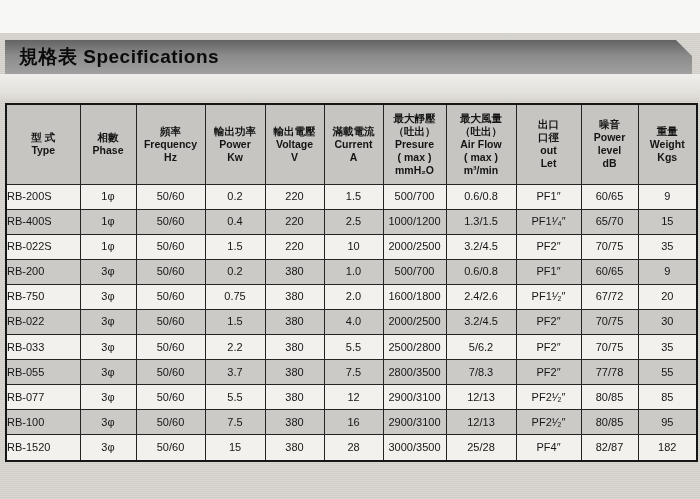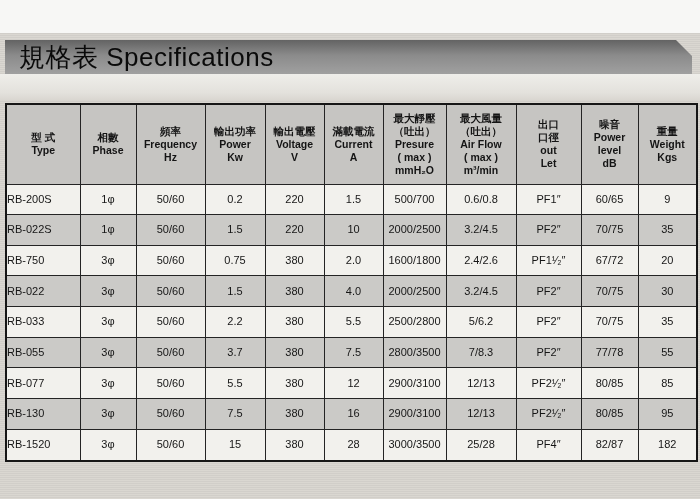--- a/index.html
+++ b/index.html
@@ -28,21 +28,21 @@
   }
   .title-bar {
     position: absolute; left: 5px; top: 40px;
     width: 687px; height: 34px;
     background: linear-gradient(180deg, #636363 0%, #8b8b8b 45%, #a0a0a0 100%);
     clip-path: polygon(0 0, calc(100% - 16px) 0, 100% 16px, 100% 100%, 0 100%);
     display: flex; align-items: center;
     padding-left: 14px; box-sizing: border-box;
   }
   .title-text {
-    font-size: 26px; font-weight: normal; color: #0a0a0a;
+    font-size: 19px; font-weight: bold; color: #0a0a0a;
     letter-spacing: 0.5px;
     white-space: nowrap;
   }
   table.spec-table {
     position: absolute; left: 5px; top: 103px;
     width: 691px; height: 359px;
     border-collapse: collapse; table-layout: fixed;
     background: #f2f1ed;
     border: 2px solid #161616;
   }
@@ -144,31 +144,57 @@
           <td>0.2</td>
           <td>220</td>
           <td>1.5</td>
           <td>500/700</td>
           <td>0.6/0.8</td>
           <td>PF1″</td>
           <td>60/65</td>
           <td>9</td>
         </tr>
         <tr>
+          <td>RB-400S</td>
+          <td>1φ</td>
+          <td>50/60</td>
+          <td>0.4</td>
+          <td>220</td>
+          <td>2.5</td>
+          <td>1000/1200</td>
+          <td>1.3/1.5</td>
+          <td>PF1¹⁄₄″</td>
+          <td>65/70</td>
+          <td>15</td>
+        </tr>
+        <tr>
           <td>RB-022S</td>
           <td>1φ</td>
           <td>50/60</td>
           <td>1.5</td>
           <td>220</td>
           <td>10</td>
           <td>2000/2500</td>
           <td>3.2/4.5</td>
           <td>PF2″</td>
           <td>70/75</td>
           <td>35</td>
+        </tr>
+        <tr>
+          <td>RB-200</td>
+          <td>3φ</td>
+          <td>50/60</td>
+          <td>0.2</td>
+          <td>380</td>
+          <td>1.0</td>
+          <td>500/700</td>
+          <td>0.6/0.8</td>
+          <td>PF1″</td>
+          <td>60/65</td>
+          <td>9</td>
         </tr>
         <tr>
           <td>RB-750</td>
           <td>3φ</td>
           <td>50/60</td>
           <td>0.75</td>
           <td>380</td>
           <td>2.0</td>
           <td>1600/1800</td>
           <td>2.4/2.6</td>
@@ -222,21 +248,21 @@
           <td>5.5</td>
           <td>380</td>
           <td>12</td>
           <td>2900/3100</td>
           <td>12/13</td>
           <td>PF2¹⁄₂″</td>
           <td>80/85</td>
           <td>85</td>
         </tr>
         <tr>
-          <td>RB-130</td>
+          <td>RB-100</td>
           <td>3φ</td>
           <td>50/60</td>
           <td>7.5</td>
           <td>380</td>
           <td>16</td>
           <td>2900/3100</td>
           <td>12/13</td>
           <td>PF2¹⁄₂″</td>
           <td>80/85</td>
           <td>95</td>

